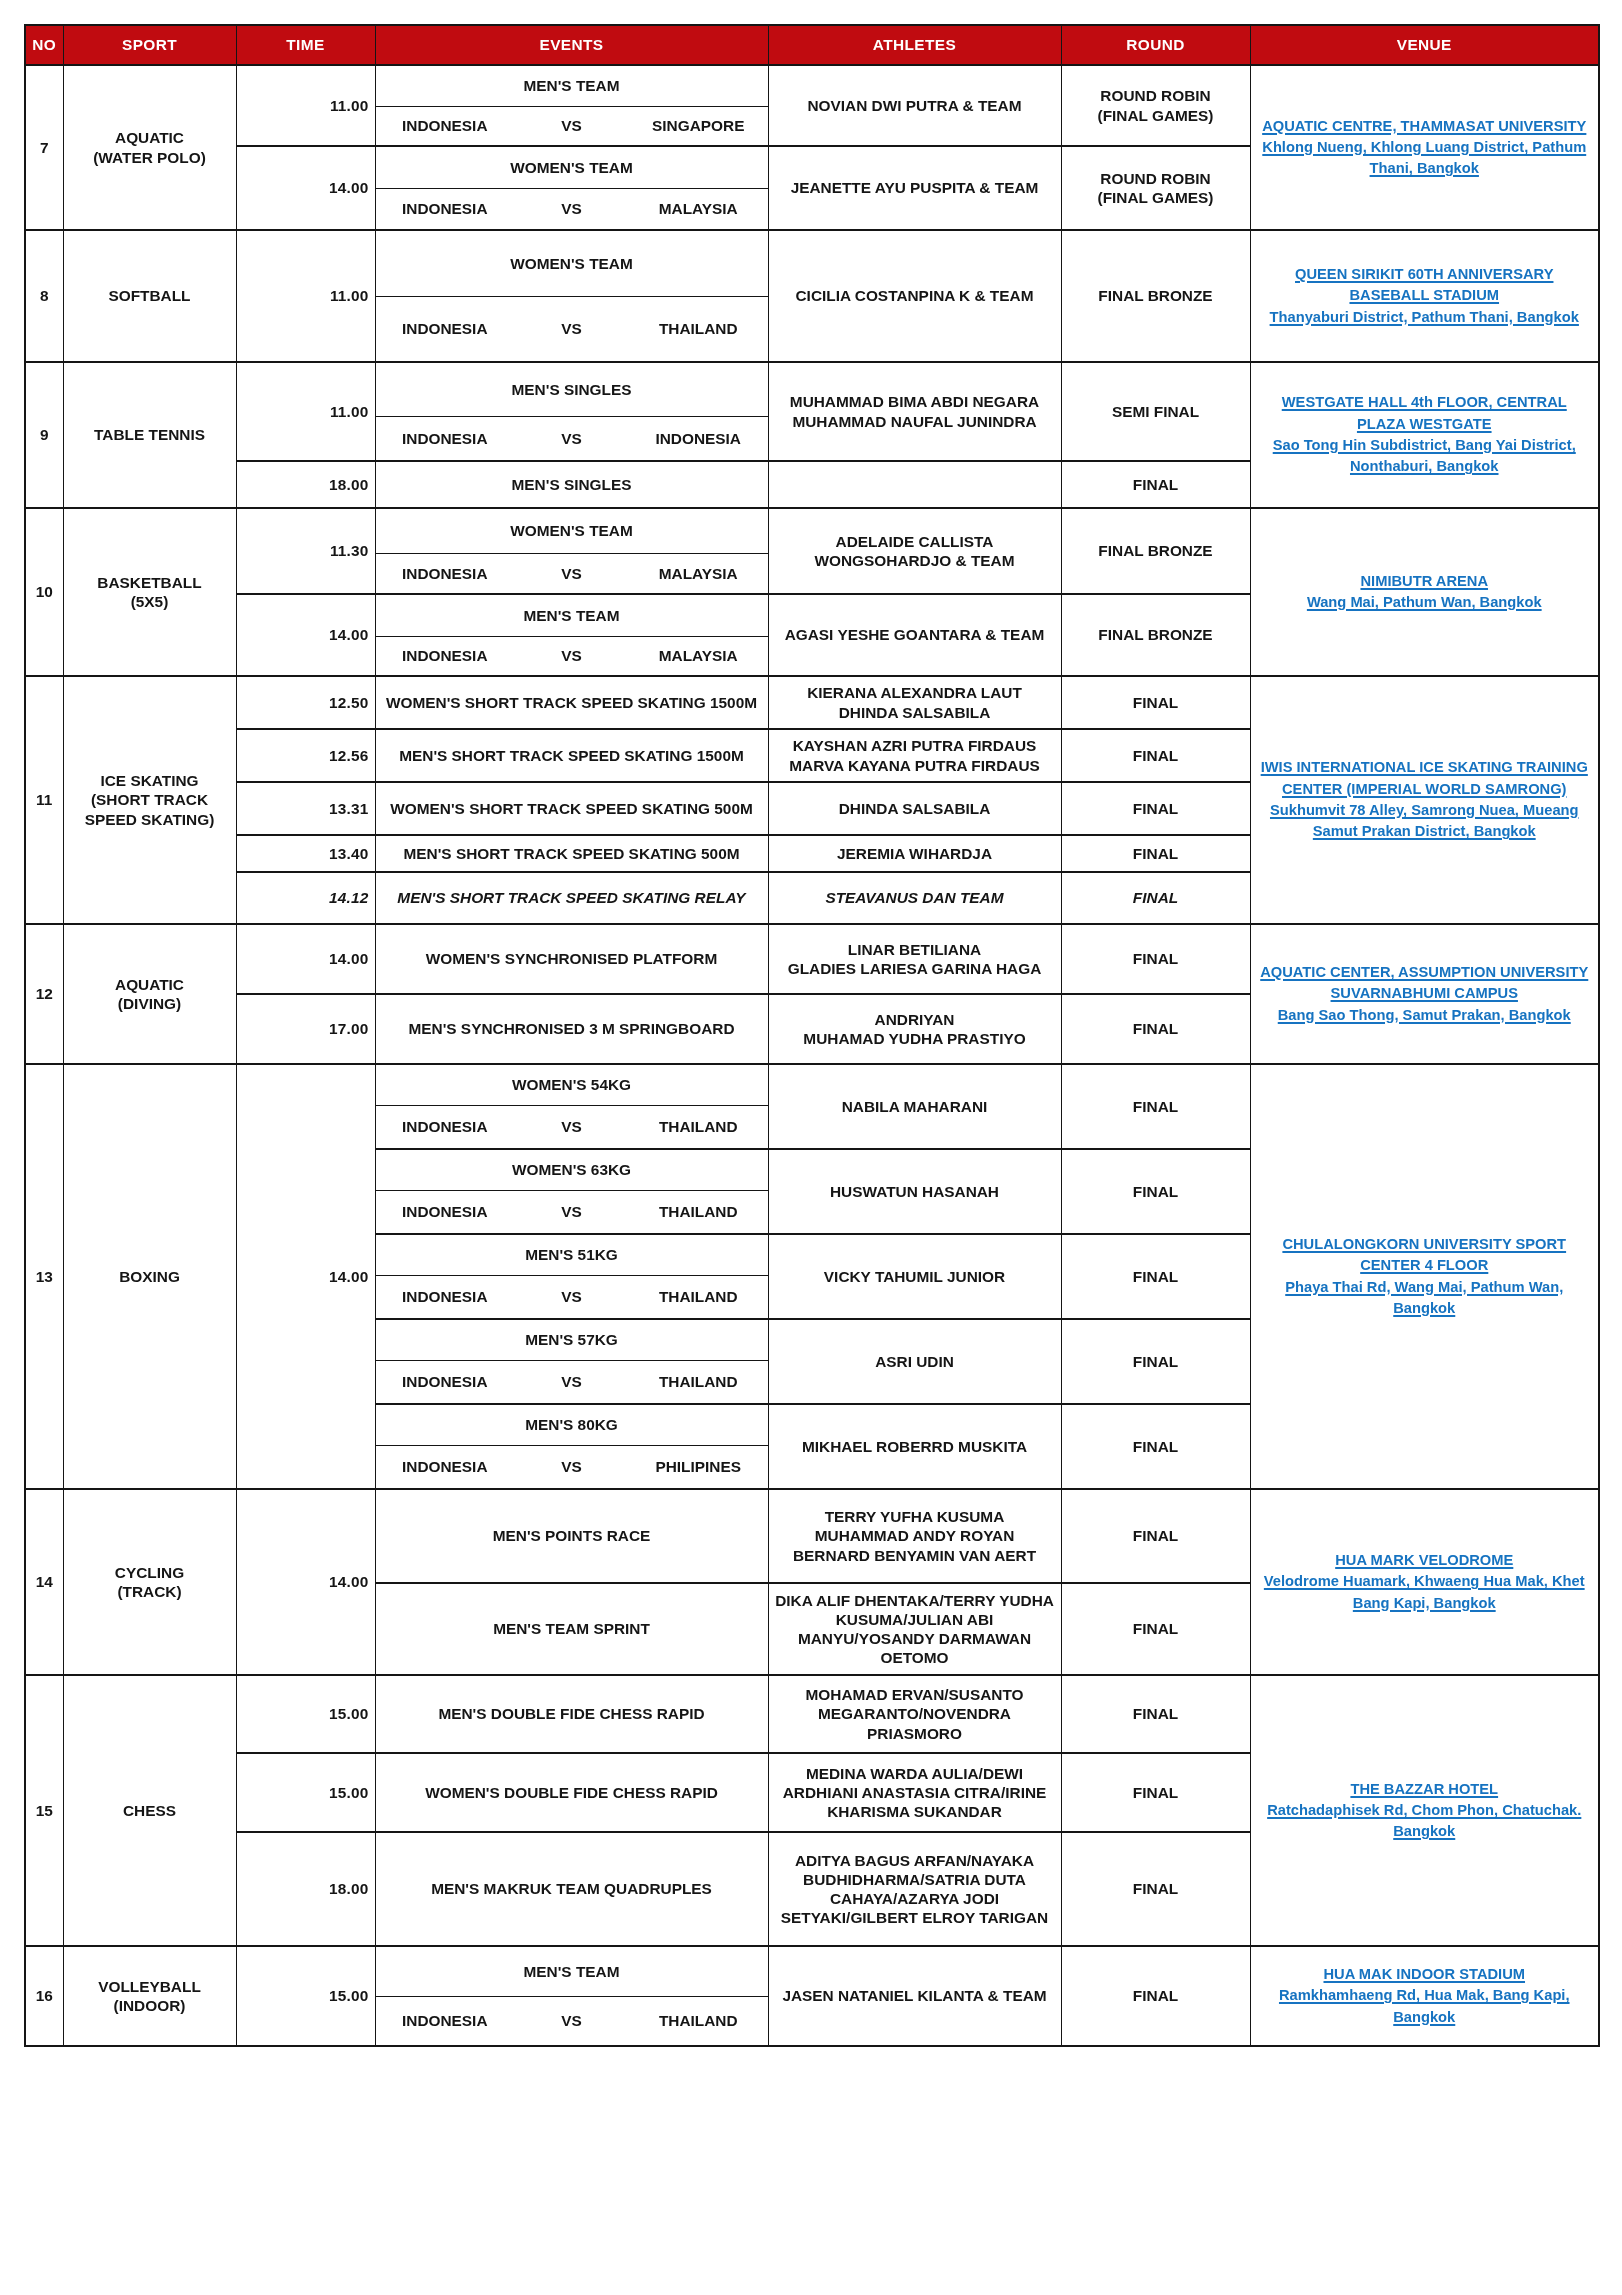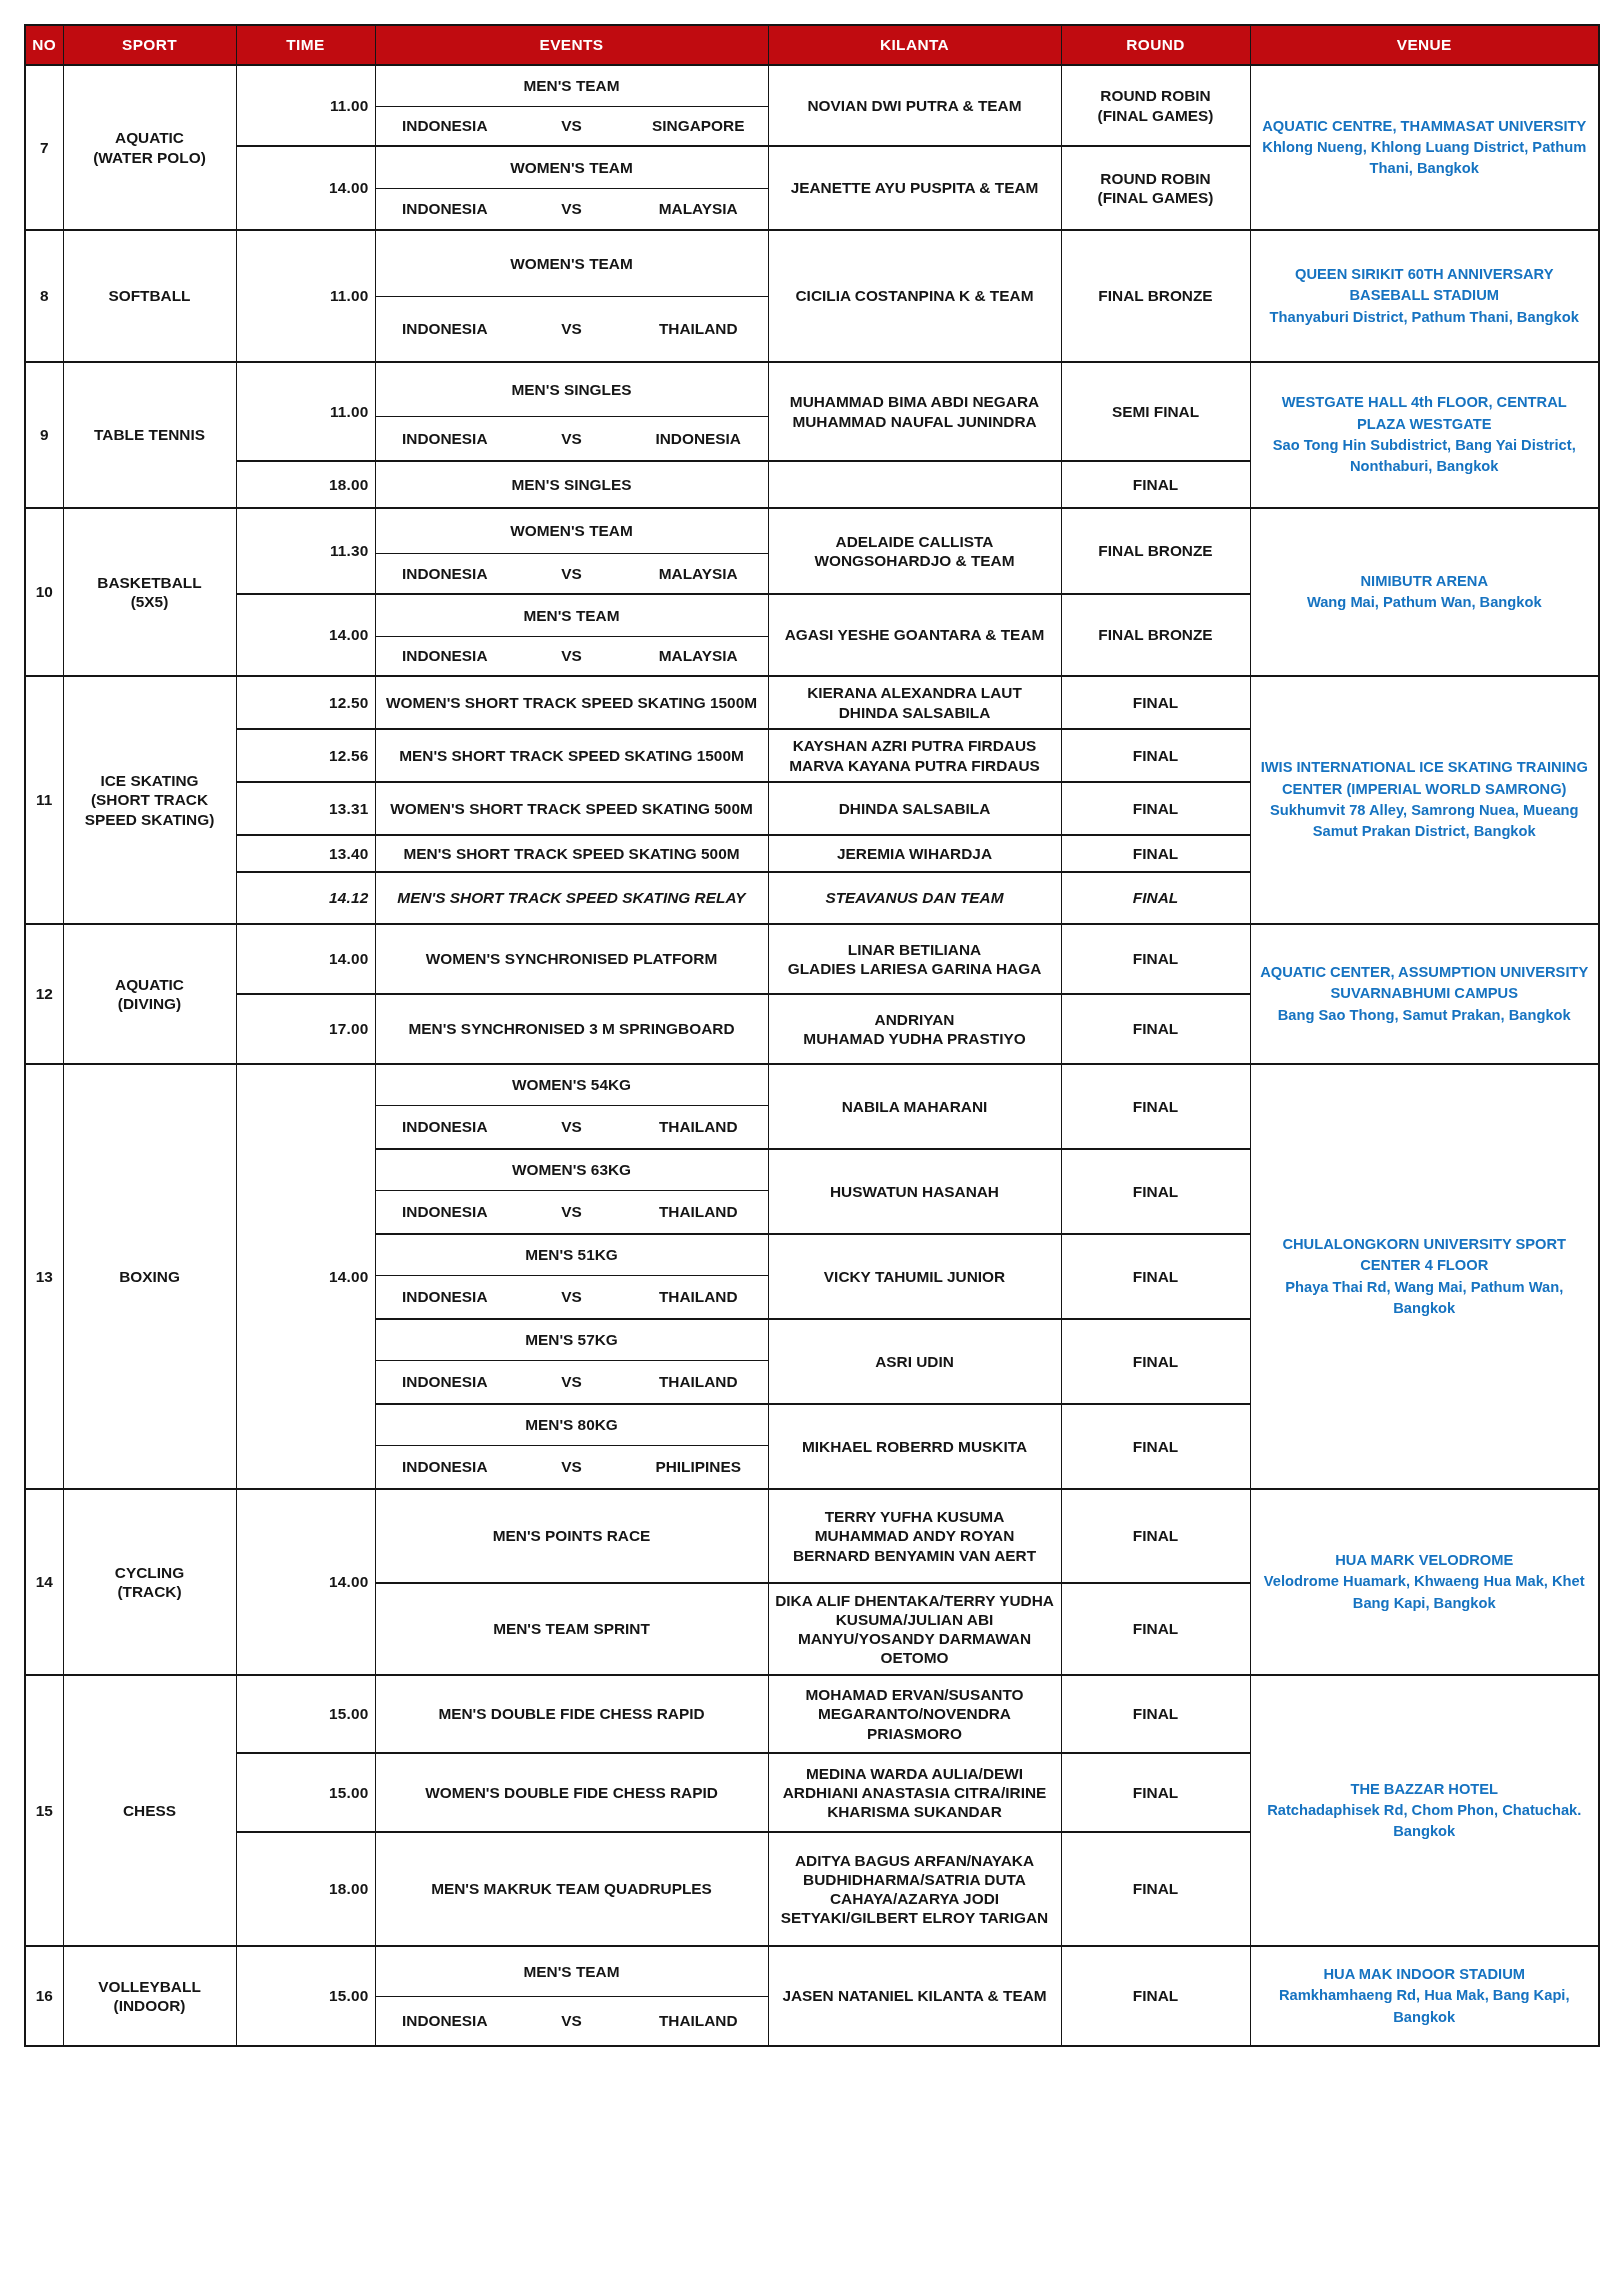--- a/index.html
+++ b/index.html
@@ -40,20 +40,21 @@
     font-size:15.4px;
     line-height:1.25;
   }
   .c-sport,.c-ath,.c-round{white-space:pre-line;}
   .c-time{letter-spacing:0.2px;text-align:right;}
   .mrow{display:flex;width:100%;align-items:center;}
   .mrow span{flex:1;text-align:center;}
   .c-venue{font-size:14.7px;line-height:1.45;padding:4.4px 8.8px;}
   .venue-name,.venue-address{
     color:var(--blue);
+    text-decoration:underline;
     text-decoration-thickness:1.5px;
     text-underline-offset:2.2px;
     display:block;
   }
   tr.g-start td{border-top-width:2.9px;}
   tr.e-start td{border-top-width:2.9px;}
 </style>
 </head>
 <body>
 
@@ -67,21 +68,21 @@
         <col style="width:293px">
         <col style="width:189px">
       <col style="width:349px">
     </colgroup>
     <thead id="thead">
         <tr>
           <th>NO</th>
           <th>SPORT</th>
           <th>TIME</th>
           <th>EVENTS</th>
-          <th>KILANTA</th>
+          <th>ATHLETES</th>
           <th>ROUND</th>
           <th>VENUE</th>
         </tr>
       </thead>
     <tbody id="tbody">
         <tr class="g-start" style="height: 41px;">
           <td class="c-no" rowspan="4">7</td>
           <td class="c-sport" rowspan="4">AQUATIC
 (WATER POLO)</td>
           <td class="c-time" rowspan="2">11.00</td>

